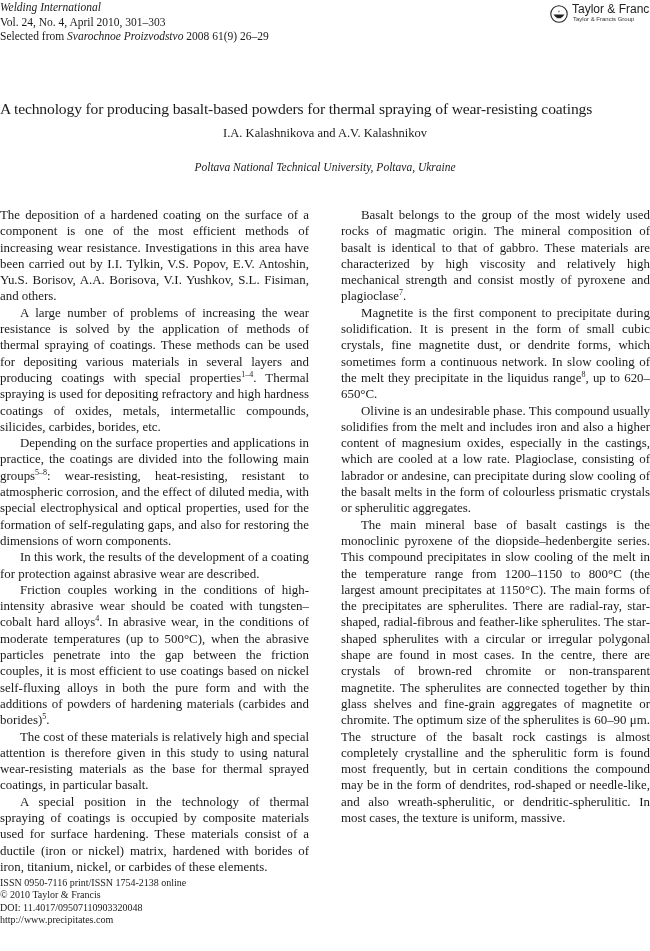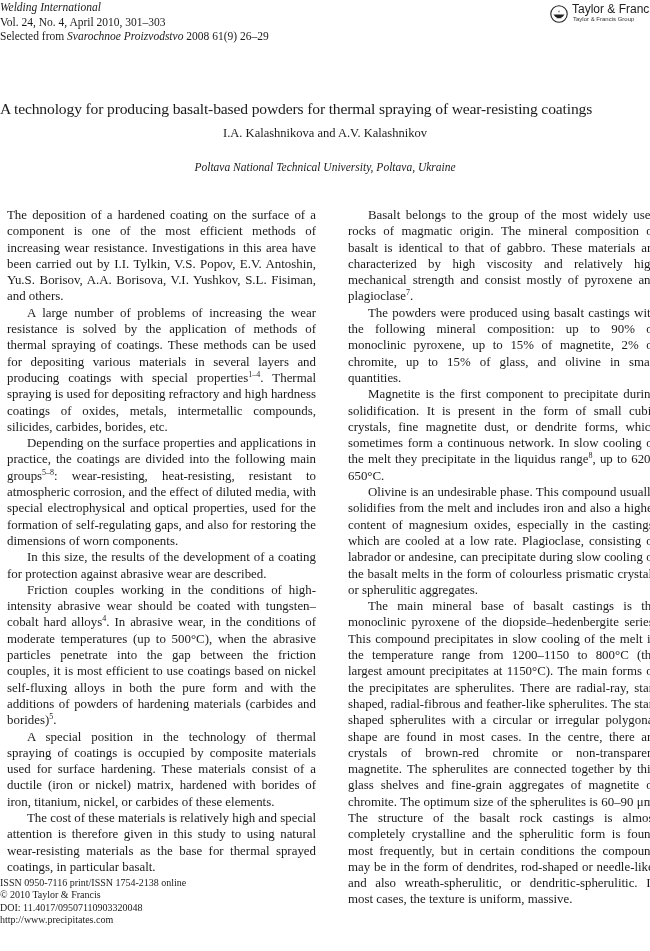--- a/index.html
+++ b/index.html
@@ -39,21 +39,20 @@
       text-align: center; font-size: 12.5px;
     }
     .affiliation {
       position: absolute; left: 0; top: 149px; width: 650px;
       text-align: center; font-size: 11.5px; font-style: italic; margin-top: 12px;
     }
     .col {
       position: absolute; top: 207px; width: 309px;
       font-size: 12.9px; line-height: 16.3px; text-align: justify;
       hyphens: none;
-      padding-left: 7px;
     }
     .col-left { left: 0; }
     .col-right { left: 341px; }
     .col p { margin: 0; text-indent: 20px; }
     .col p.noindent { text-indent: 0; }
     sup { font-size: 8px; line-height: 0; vertical-align: 5px; }
     .footer {
       position: absolute; left: 0; top: 877px;
       font-size: 10px; line-height: 12.3px;
     }
@@ -79,28 +78,27 @@
 </div>
 
 <div class="title">A technology for producing basalt-based powders for thermal spraying of wear-resisting coatings</div>
 <div class="authors">I.A. Kalashnikova and A.V. Kalashnikov</div>
 <div class="affiliation">Poltava National Technical University, Poltava, Ukraine</div>
 
 <div class="col col-left" id="left-col">
     <p class="noindent"><span>The deposition of a hardened coating on the surface of a component is one of the most efficient methods of increasing wear resistance. Investigations in this area have been carried out by I.I. Tylkin, V.S. Popov, E.V. Antoshin, Yu.S. Borisov, A.A. Borisova, V.I. Yushkov, S.L. Fisiman, and others.</span></p>
     <p><span>A large number of problems of increasing the wear resistance is solved by the application of methods of thermal spraying of coatings. These methods can be used for depositing various materials in several layers and producing coatings with special properties</span><sup>1–4</sup><span>. Thermal spraying is used for depositing refractory and high hardness coatings of oxides, metals, intermetallic compounds, silicides, carbides, borides, etc.</span></p>
     <p><span>Depending on the surface properties and applications in practice, the coatings are divided into the following main groups</span><sup>5–8</sup><span>: wear-resisting, heat-resisting, resistant to atmospheric corrosion, and the effect of diluted media, with special electrophysical and optical properties, used for the formation of self-regulating gaps, and also for restoring the dimensions of worn components.</span></p>
-    <p><span>In this size, the results of the development of a coating for protection against abrasive wear are described.</span></p>
+    <p><span>In this work, the results of the development of a coating for protection against abrasive wear are described.</span></p>
     <p><span>Friction couples working in the conditions of high-intensity abrasive wear should be coated with tungsten–cobalt hard alloys</span><sup>4</sup><span>. In abrasive wear, in the conditions of moderate temperatures (up to 500°C), when the abrasive particles penetrate into the gap between the friction couples, it is most efficient to use coatings based on nickel self-fluxing alloys in both the pure form and with the additions of powders of hardening materials (carbides and borides)</span><sup>5</sup><span>.</span></p>
+    <p><span>The cost of these materials is relatively high and special attention is therefore given in this study to using natural wear-resisting materials as the base for thermal sprayed coatings, in particular basalt.</span></p>
     <p><span>A special position in the technology of thermal spraying of coatings is occupied by composite materials used for surface hardening. These materials consist of a ductile (iron or nickel) matrix, hardened with borides of iron, titanium, nickel, or carbides of these elements.</span></p>
-    <p><span>The cost of these materials is relatively high and special attention is therefore given in this study to using natural wear-resisting materials as the base for thermal sprayed coatings, in particular basalt.</span></p>
   </div>
 <div class="col col-right" id="right-col">
     <p><span>Basalt belongs to the group of the most widely used rocks of magmatic origin. The mineral composition of basalt is identical to that of gabbro. These materials are characterized by high viscosity and relatively high mechanical strength and consist mostly of pyroxene and plagioclase</span><sup>7</sup><span>.</span></p>
-    <p><span>The powders were produced using basalt castings with the following mineral composition: up to 90% of monoclinic pyroxene, up to 15% of magnetite, 2% of chromite, up to 15% of glass, and olivine in small quantities.</span></p>
     <p><span>Magnetite is the first component to precipitate during solidification. It is present in the form of small cubic crystals, fine magnetite dust, or dendrite forms, which sometimes form a continuous network. In slow cooling of the melt they precipitate in the liquidus range</span><sup>8</sup><span>, up to 620–650°C.</span></p>
     <p><span>Olivine is an undesirable phase. This compound usually solidifies from the melt and includes iron and also a higher content of magnesium oxides, especially in the castings, which are cooled at a low rate. Plagioclase, consisting of labrador or andesine, can precipitate during slow cooling of the basalt melts in the form of colourless prismatic crystals or spherulitic aggregates.</span></p>
     <p><span>The main mineral base of basalt castings is the monoclinic pyroxene of the diopside–hedenbergite series. This compound precipitates in slow cooling of the melt in the temperature range from 1200–1150 to 800°C (the largest amount precipitates at 1150°C). The main forms of the precipitates are spherulites. There are radial-ray, star-shaped, radial-fibrous and feather-like spherulites. The star-shaped spherulites with a circular or irregular polygonal shape are found in most cases. In the centre, there are crystals of brown-red chromite or non-transparent magnetite. The spherulites are connected together by thin glass shelves and fine-grain aggregates of magnetite or chromite. The optimum size of the spherulites is 60–90 μm. The structure of the basalt rock castings is almost completely crystalline and the spherulitic form is found most frequently, but in certain conditions the compound may be in the form of dendrites, rod-shaped or needle-like, and also wreath-spherulitic, or dendritic-spherulitic. In most cases, the texture is uniform, massive.</span></p>
   </div>
 
 <div class="footer">
   <div>ISSN 0950-7116 print/ISSN 1754-2138 online</div>
   <div>© 2010 Taylor &amp; Francis</div>
   <div>DOI: 11.4017/09507110903320048</div>
   <div>http://www.precipitates.com</div>

